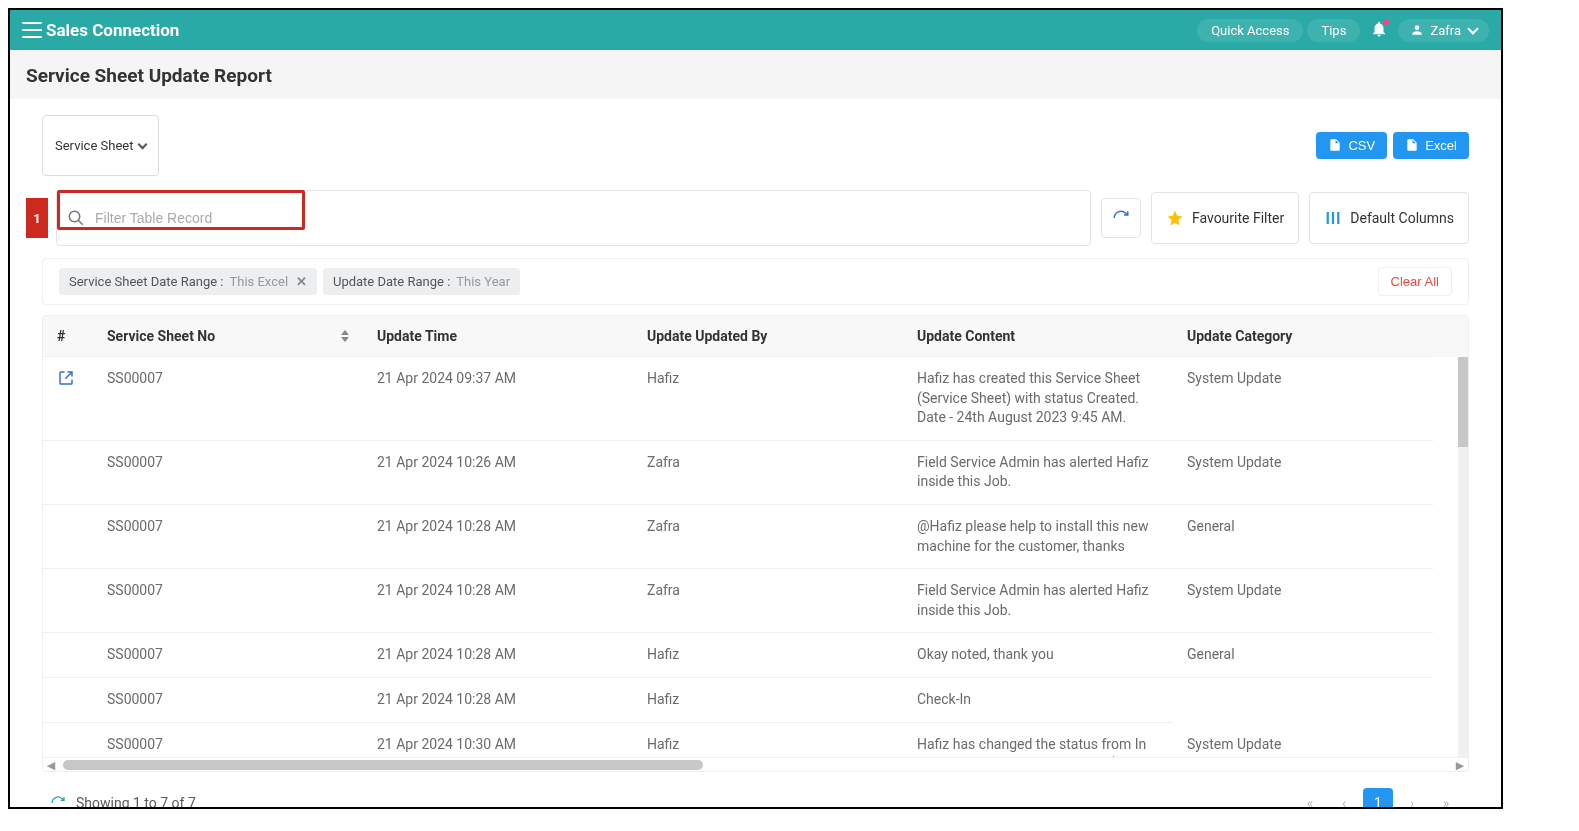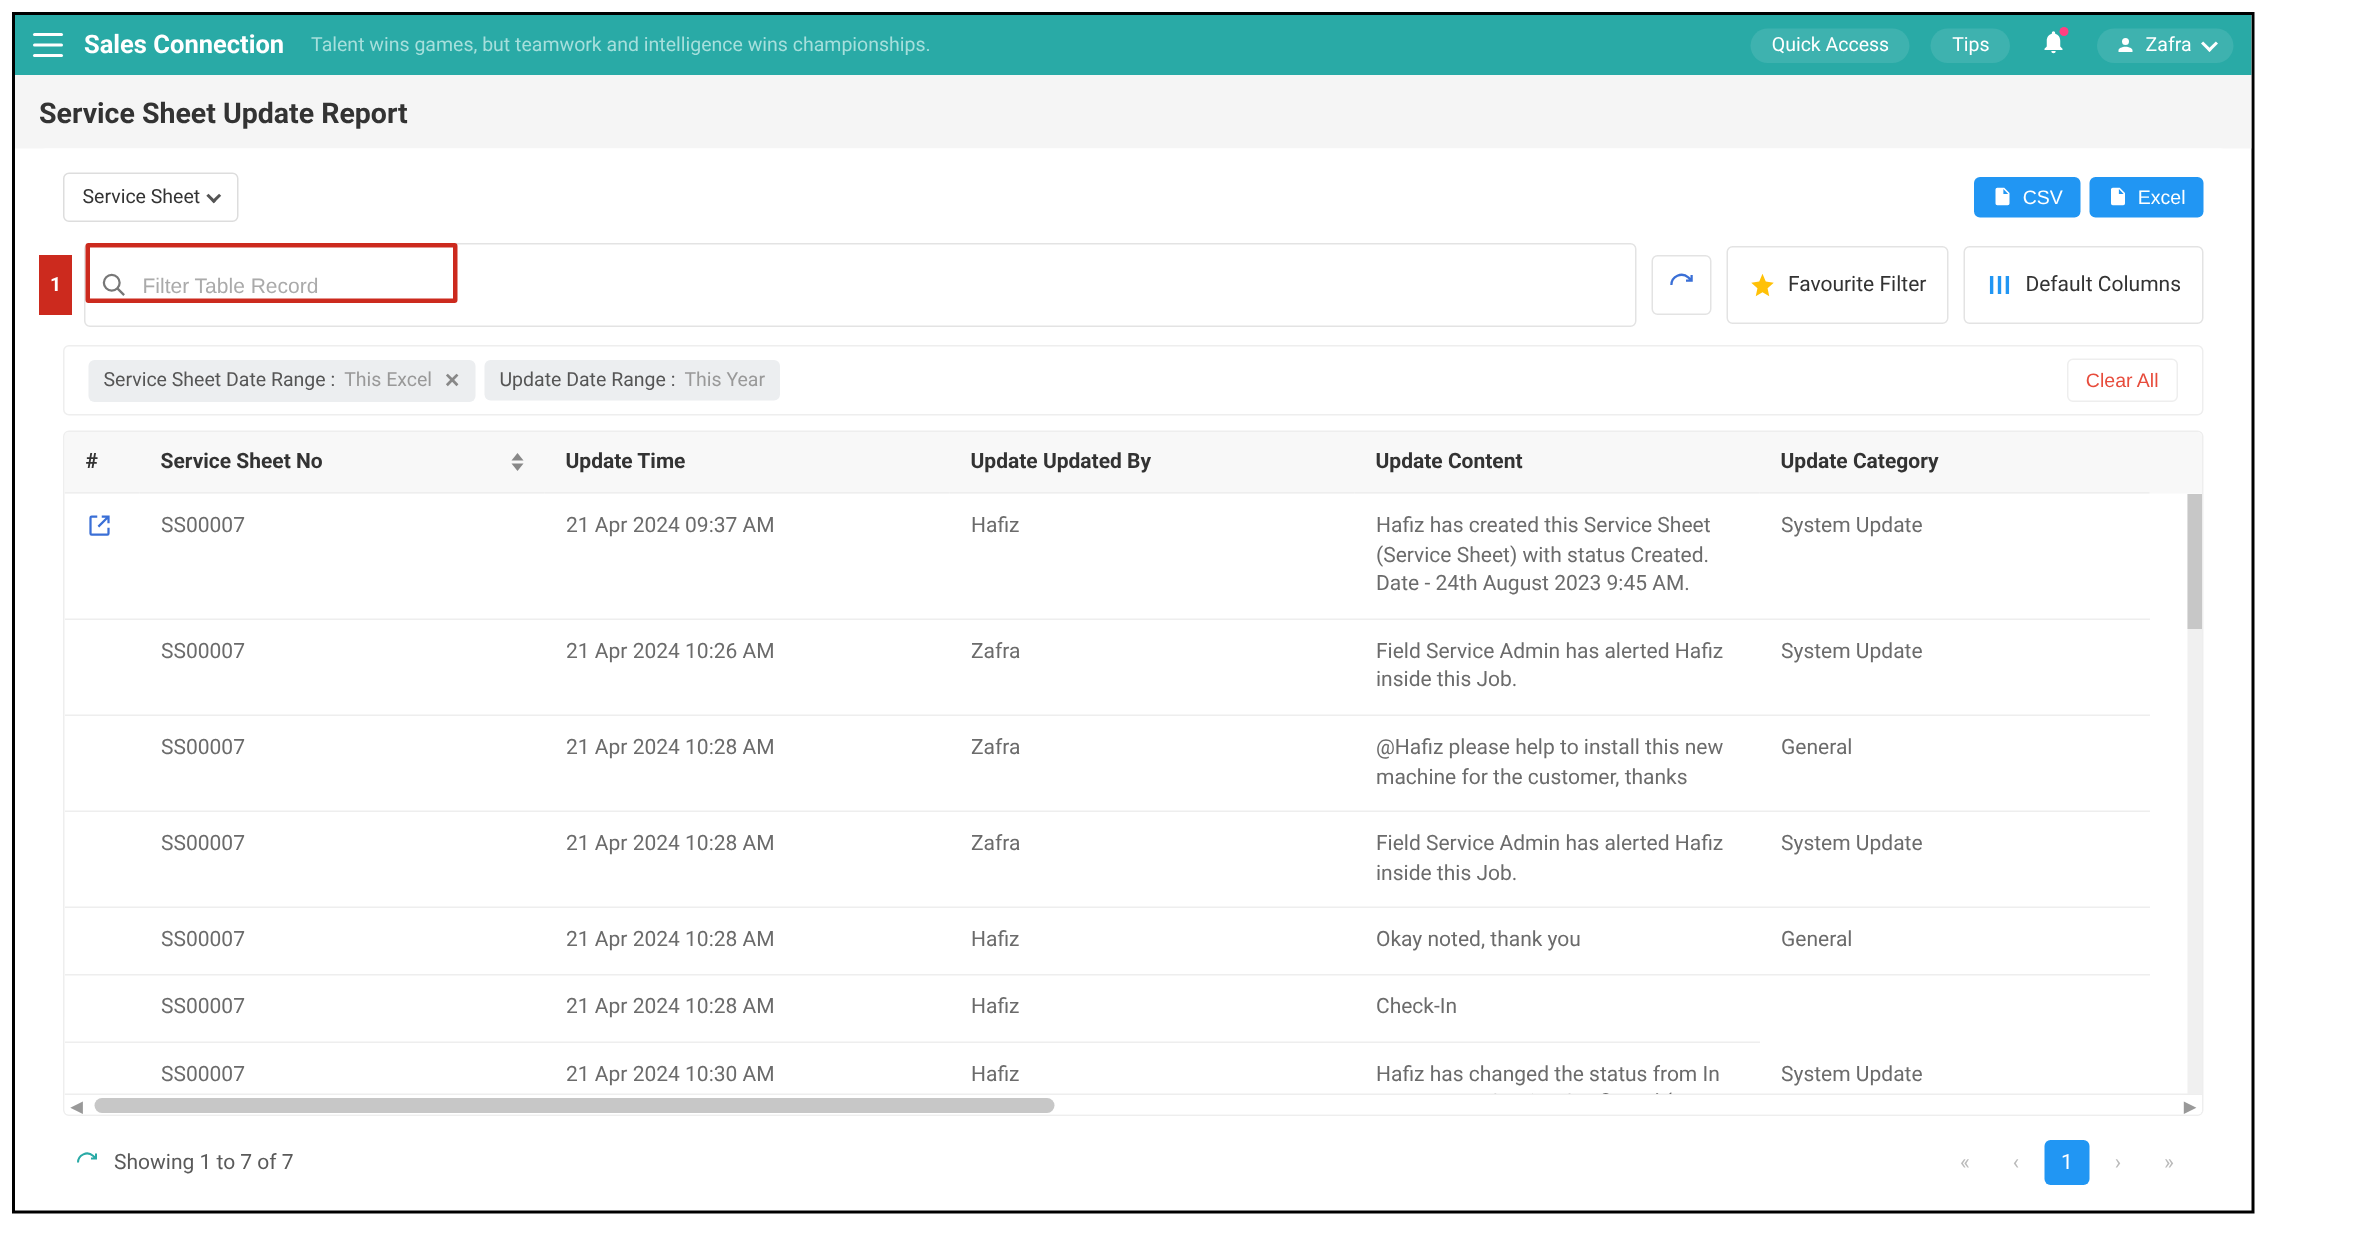--- a/index.html
+++ b/index.html
@@ -1,38 +1,38 @@
 <!DOCTYPE html>
 <html><head>
 <meta charset="utf-8">
 <style>
 * { box-sizing: border-box; margin: 0; padding: 0; }
 body { font-family: -apple-system, BlinkMacSystemFont, "Segoe UI", Roboto, sans-serif; background: #fff; color: #5a5a5a; font-size: 14px; }
 .frame { border: 2px solid #000; width: 1495px; height: 801px; margin: 8px; overflow: hidden; position: relative; }
 
-.topbar { background: #29aaa6; color: #fff; height: 40px; display: flex; align-items: center; padding: 0 12px; gap: 14px; }
+.topbar { background: #29aaa6; color: #fff; height: 40px; display: flex; align-items: center; padding: 0 12px; gap: 4px; }
 .hamburger { width: 20px; height: 16px; display: flex; flex-direction: column; justify-content: space-between; cursor: pointer; }
 .hamburger span { height: 2px; background: #fff; border-radius: 1px; }
 .brand { font-weight: 700; font-size: 17px; }
 .tagline { color: #a6dfdc; font-size: 13px; margin-left: 4px; }
 .topbar-spacer { flex: 1; }
 .chip { background: #3eb2af; color: #fff; padding: 4px 14px; border-radius: 14px; font-size: 13px; cursor: pointer; }
 .bell-wrap { position: relative; margin: 0 6px; }
 .bell-dot { position: absolute; top: -1px; right: -1px; width: 6px; height: 6px; background: #ff4081; border-radius: 50%; }
 .user-chip { background: #3eb2af; color: #fff; padding: 4px 12px; border-radius: 14px; font-size: 13px; display: flex; align-items: center; gap: 6px; cursor: pointer; }
 .user-chip svg { width: 14px; height: 14px; }
 .chev-down { width: 8px; height: 8px; border-right: 2px solid #fff; border-bottom: 2px solid #fff; transform: rotate(45deg); margin-top: -3px; margin-left: 2px; }
 
 .pagehead { background: #f5f5f5; padding: 14px 16px 12px; }
 .pagehead h1 { font-size: 19px; font-weight: 700; color: #333; }
 
 .sheet { background: #fff; margin: 0 16px 0 16px; border-radius: 4px; padding: 16px 0 0; }
 
 .toolbar1 { display: flex; align-items: center; padding: 0 16px 14px; }
-.select-btn { border: 1px solid #ddd; background: #fff; padding: 8px 12px; border-radius: 4px; font-size: 13px; color: #333; display: flex; align-items: center; gap: 6px; cursor: pointer; }
+.select-btn { border: 1px solid #ddd; background: #fff; padding: 22px 12px; border-radius: 4px; font-size: 13px; color: #333; display: flex; align-items: center; gap: 6px; cursor: pointer; }
 .chev { width: 7px; height: 7px; border-right: 2px solid #555; border-bottom: 2px solid #555; transform: rotate(45deg); margin-top: -3px; }
 .toolbar1-spacer { flex: 1; }
 .export-btn { background: #2196f3; color: #fff; border: none; border-radius: 4px; padding: 6px 12px; font-size: 13px; display: flex; gap: 6px; cursor: pointer; }
 .export-btn + .export-btn { margin-left: 6px; }
 
 .searchbar-row { display: flex; align-items: center; gap: 10px; padding: 0 16px 0 0; margin-bottom: 12px; }
 .callout { background: #cc2a1e; color: #fff; font-weight: 700; width: 22px; height: 40px; display: flex; align-items: center; justify-content: center; font-size: 13px; margin-right: -2px; position: relative; z-index: 2; }
 .searchinput-wrap { flex: 1; border: 1px solid #e3e3e3; border-radius: 4px; height: 56px; display: flex; align-items: center; padding: 0 10px; gap: 10px; position: relative; }
 .search-highlight { position: absolute; left: 0; top: -1px; width: 248px; height: 40px; border: 3px solid #cc2a1e; border-radius: 2px; pointer-events: none; }
 .searchinput-wrap input { border: none; outline: none; font-size: 14px; color: #333; flex: 1; }
@@ -80,21 +80,20 @@
 <body>
 
 <div class="frame">
   <div class="topbar">
     <div class="hamburger">
         <span></span>
         <span></span>
         <span></span>
       </div>
     <div class="brand">Sales Connection</div>
-    <div class="tagline">Talent wins games, but teamwork and intelligence wins championships.</div>
     <div class="topbar-spacer"></div>
     <div class="chip">Quick Access</div>
     <div class="chip">Tips</div>
     <div class="bell-wrap">
       <svg width="18" height="18" viewBox="0 0 24 24" fill="#fff">
           <path d="M12 22a2 2 0 0 0 2-2h-4a2 2 0 0 0 2 2zm6-6V11c0-3.07-1.63-5.64-4.5-6.32V4a1.5 1.5 0 1 0-3 0v.68C7.63 5.36 6 7.92 6 11v5l-2 2v1h16v-1l-2-2z"></path>
         </svg>
       <div class="bell-dot"></div>
     </div>
     <div class="user-chip">

